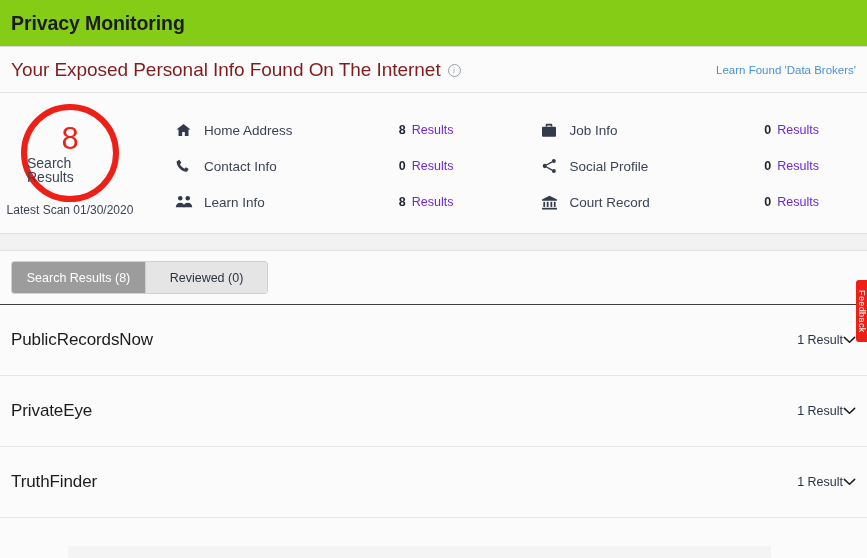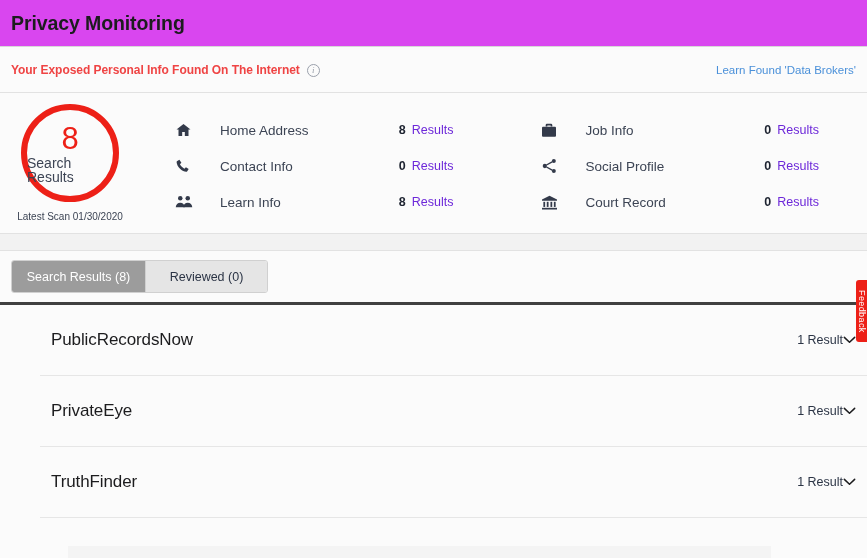--- a/index.html
+++ b/index.html
@@ -13,21 +13,21 @@
     font-family: "Liberation Sans", sans-serif;
     color: #1f2430;
     overflow: hidden;
     position: relative;
     background: #fbfbfb;
   }
 
   
   .titlebar {
     height: 47px;
-    background: #d946ef;
+    background: #84cc16;
     border-bottom: 1px solid #d8d8d8;
     display: flex;
     align-items: center;
     padding: 0 0 0 11px;
     box-sizing: border-box;
   }
   .titlebar h1 {
     margin: 0;
     font-size: 19.5px;
     font-weight: 600;
@@ -45,23 +45,23 @@
     justify-content: space-between;
     padding: 0 11px 0 11px;
     box-sizing: border-box;
   }
   .subheader-left {
     display: flex;
     align-items: center;
     gap: 7px;
   }
   .subheader-title {
-    font-size: 12px;
-    font-weight: 700;
-    color: #ef4444;
+    font-size: 19px;
+    font-weight: 400;
+    color: #7f1d1d;
     letter-spacing: -0.05px;
   }
   .info-icon {
     width: 13px;
     height: 13px;
     border-radius: 50%;
     border: 1px solid #9aa0ab;
     display: inline-flex;
     align-items: center;
     justify-content: center;
@@ -116,43 +116,42 @@
     font-weight: 400;
     line-height: 1;
     margin-bottom: 2px;
   }
   .scan-caption {
     font-size: 14px;
     color: #3c4454;
     line-height: 1;
   }
   .scan-date {
-    margin-top: 9px;
-    font-size: 10px;
+    margin-top: 1px;
+    font-size: 12px;
     color: #3c4454;
   }
 
   .cat-columns {
     display: flex;
     flex: 1 1 auto;
     padding-top: 8px;
   }
   .cat-col {
     flex: 1 1 0;
     display: flex;
     flex-direction: column;
     gap: 0;
   }
   .cat-col.col-a { padding-left: 35px; }
   .cat-col.col-b { padding-left: 39px; text-align: right; }
   .cat-row {
     height: 36px;
     display: flex;
     align-items: center;
-    gap: 16px;
   }
   .cat-icon {
     width: 20px;
     height: 18px;
     display: inline-flex;
     align-items: center;
     justify-content: flex-start;
     flex: 0 0 auto;
     color: #333a4a;
   }
@@ -188,21 +187,21 @@
   }
 
   
   .tabs-wrap {
     background: #fbfbfb;
     height: 54px;
     box-sizing: border-box;
     display: flex;
     align-items: center;
     padding-left: 11px;
-    border-bottom: 3px solid #404040;
+    border-bottom: 1px solid #404040;
   }
   .tabs {
     display: flex;
     border: 1px solid #d0d0d0;
     border-radius: 3px;
     overflow: hidden;
     height: 31px;
   }
   .tab {
     display: flex;
@@ -226,21 +225,20 @@
   .rows { background: #fbfbfb; }
   .broker-row {
     height: 71px;
     box-sizing: border-box;
     border-bottom: 1px solid #e6e6e6;
     display: flex;
     align-items: center;
     padding: 0 11px 0 11px;
     background: #fbfbfb;
     cursor: pointer;
-    margin-left: 40px;
   }
   .broker-name {
     font-size: 17px;
     color: #1c1c1e;
     font-weight: 400;
     letter-spacing: -0.1px;
   }
   .broker-right {
     margin-left: auto;
     display: flex;

